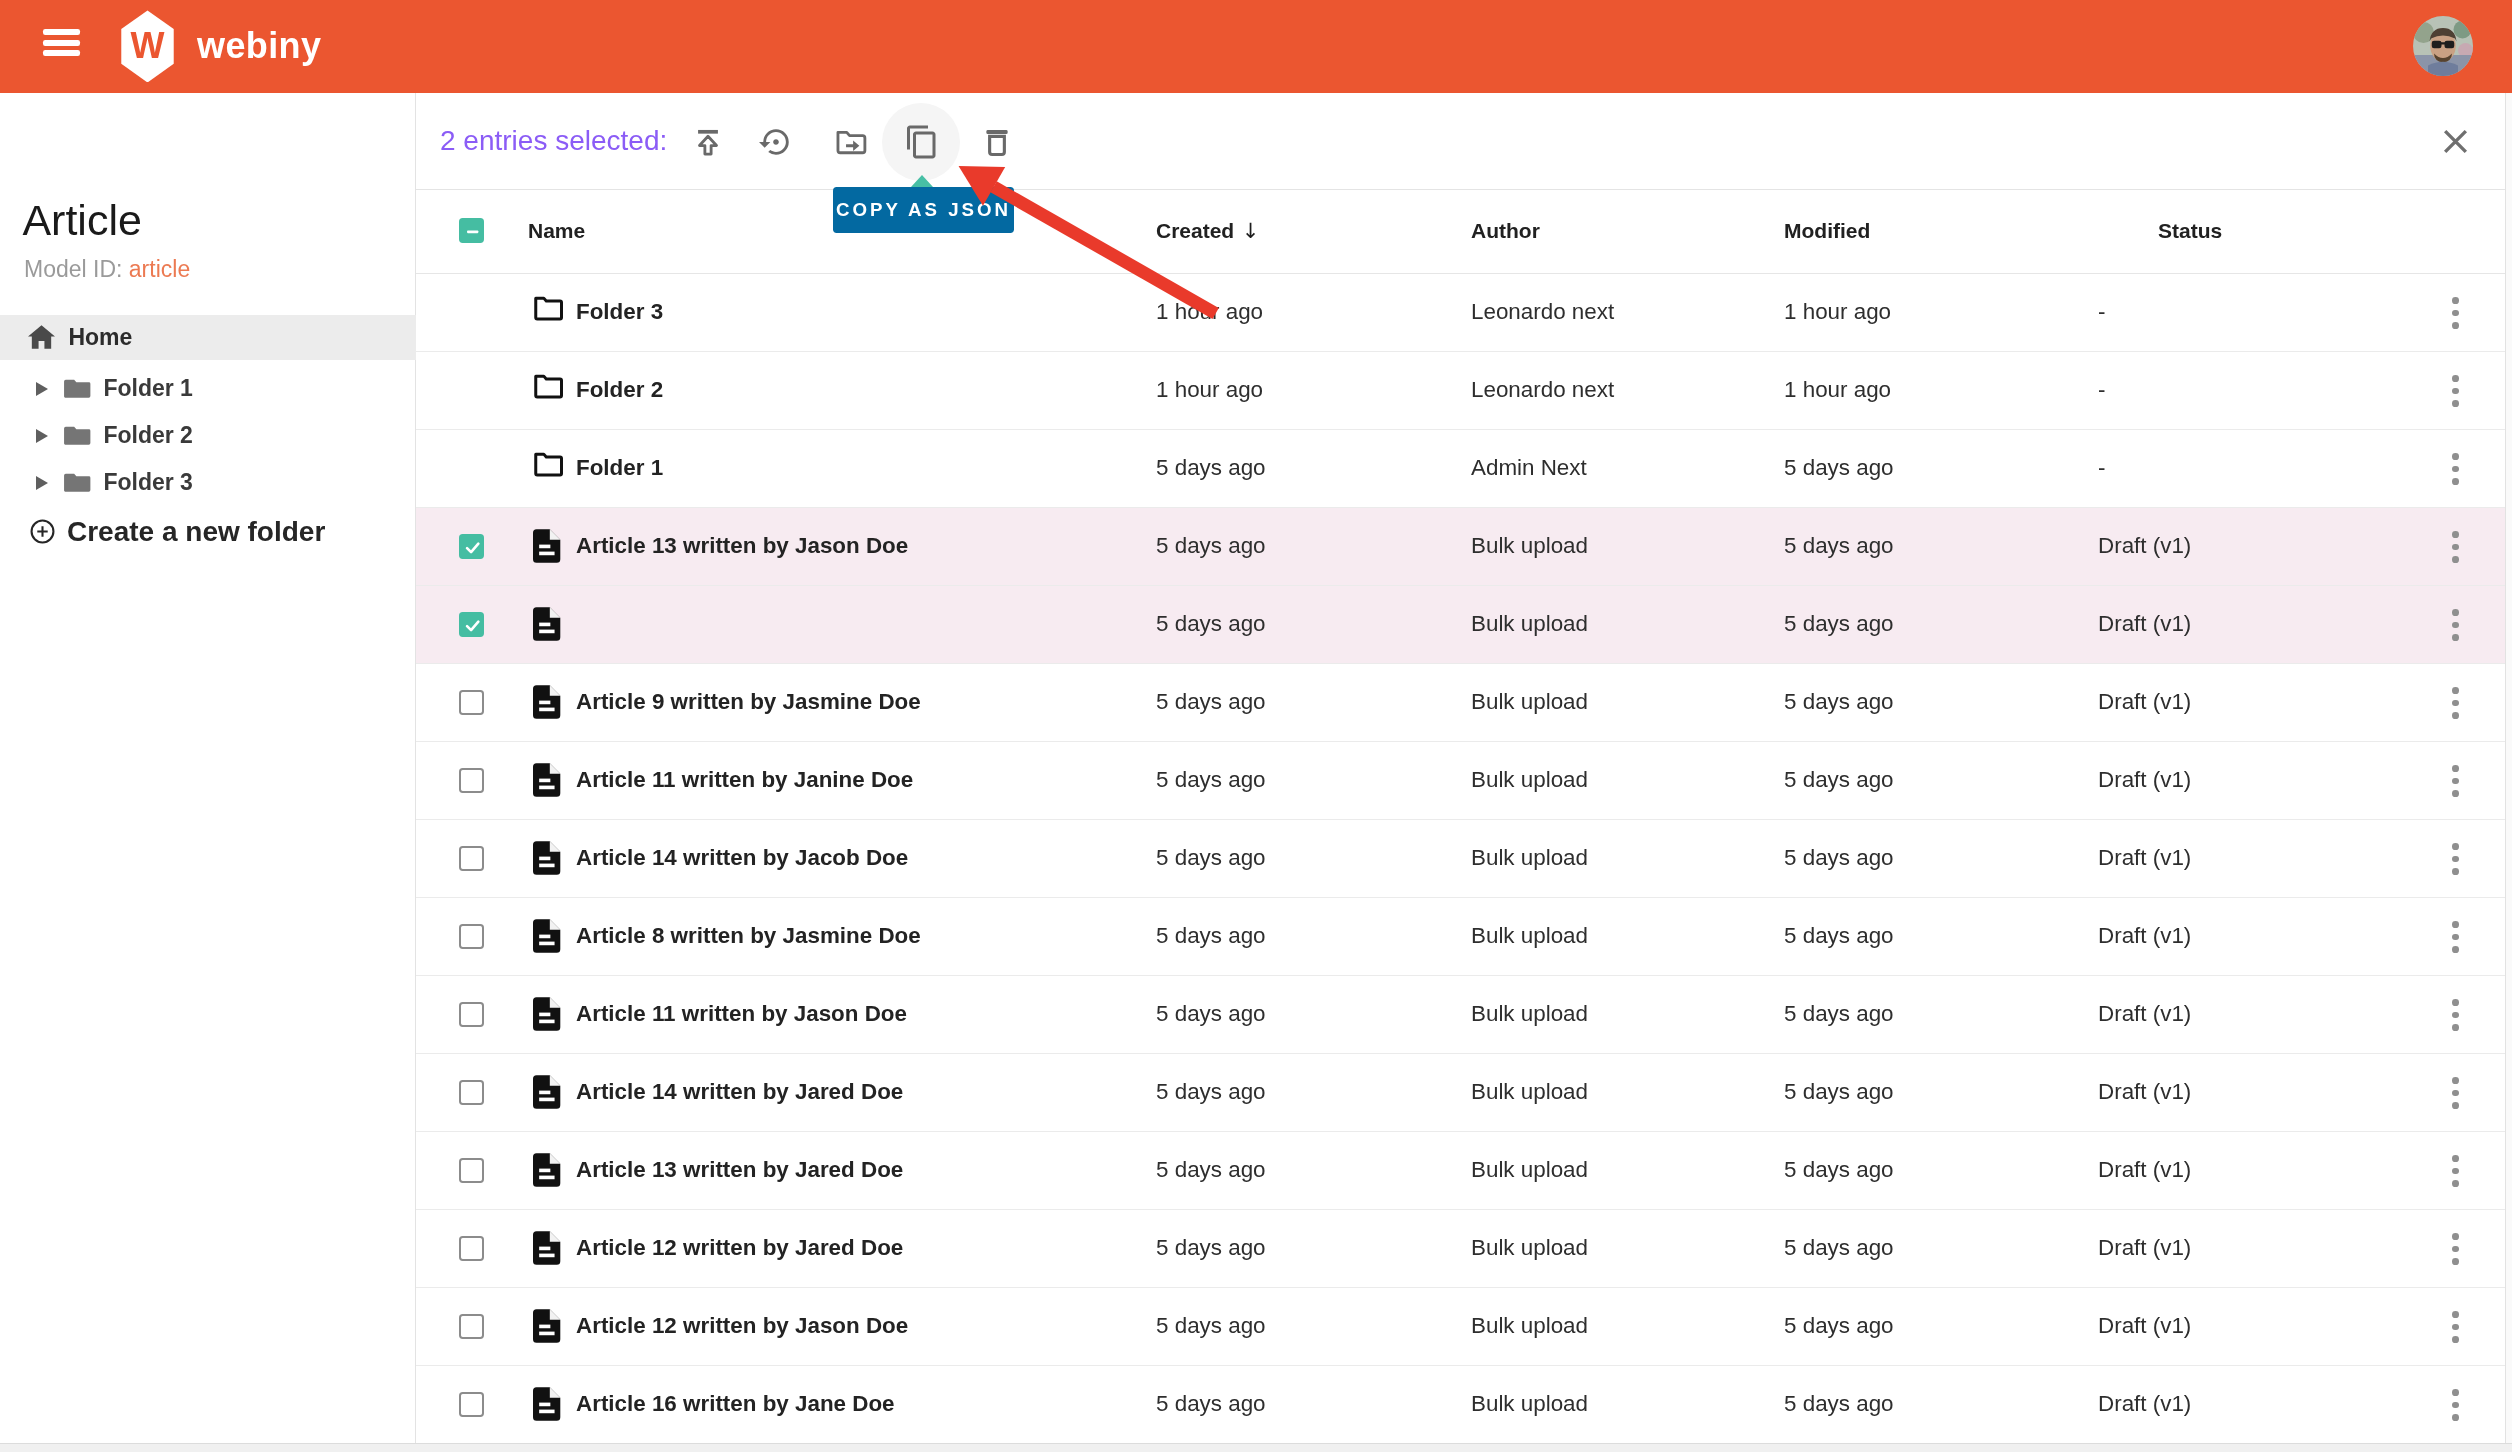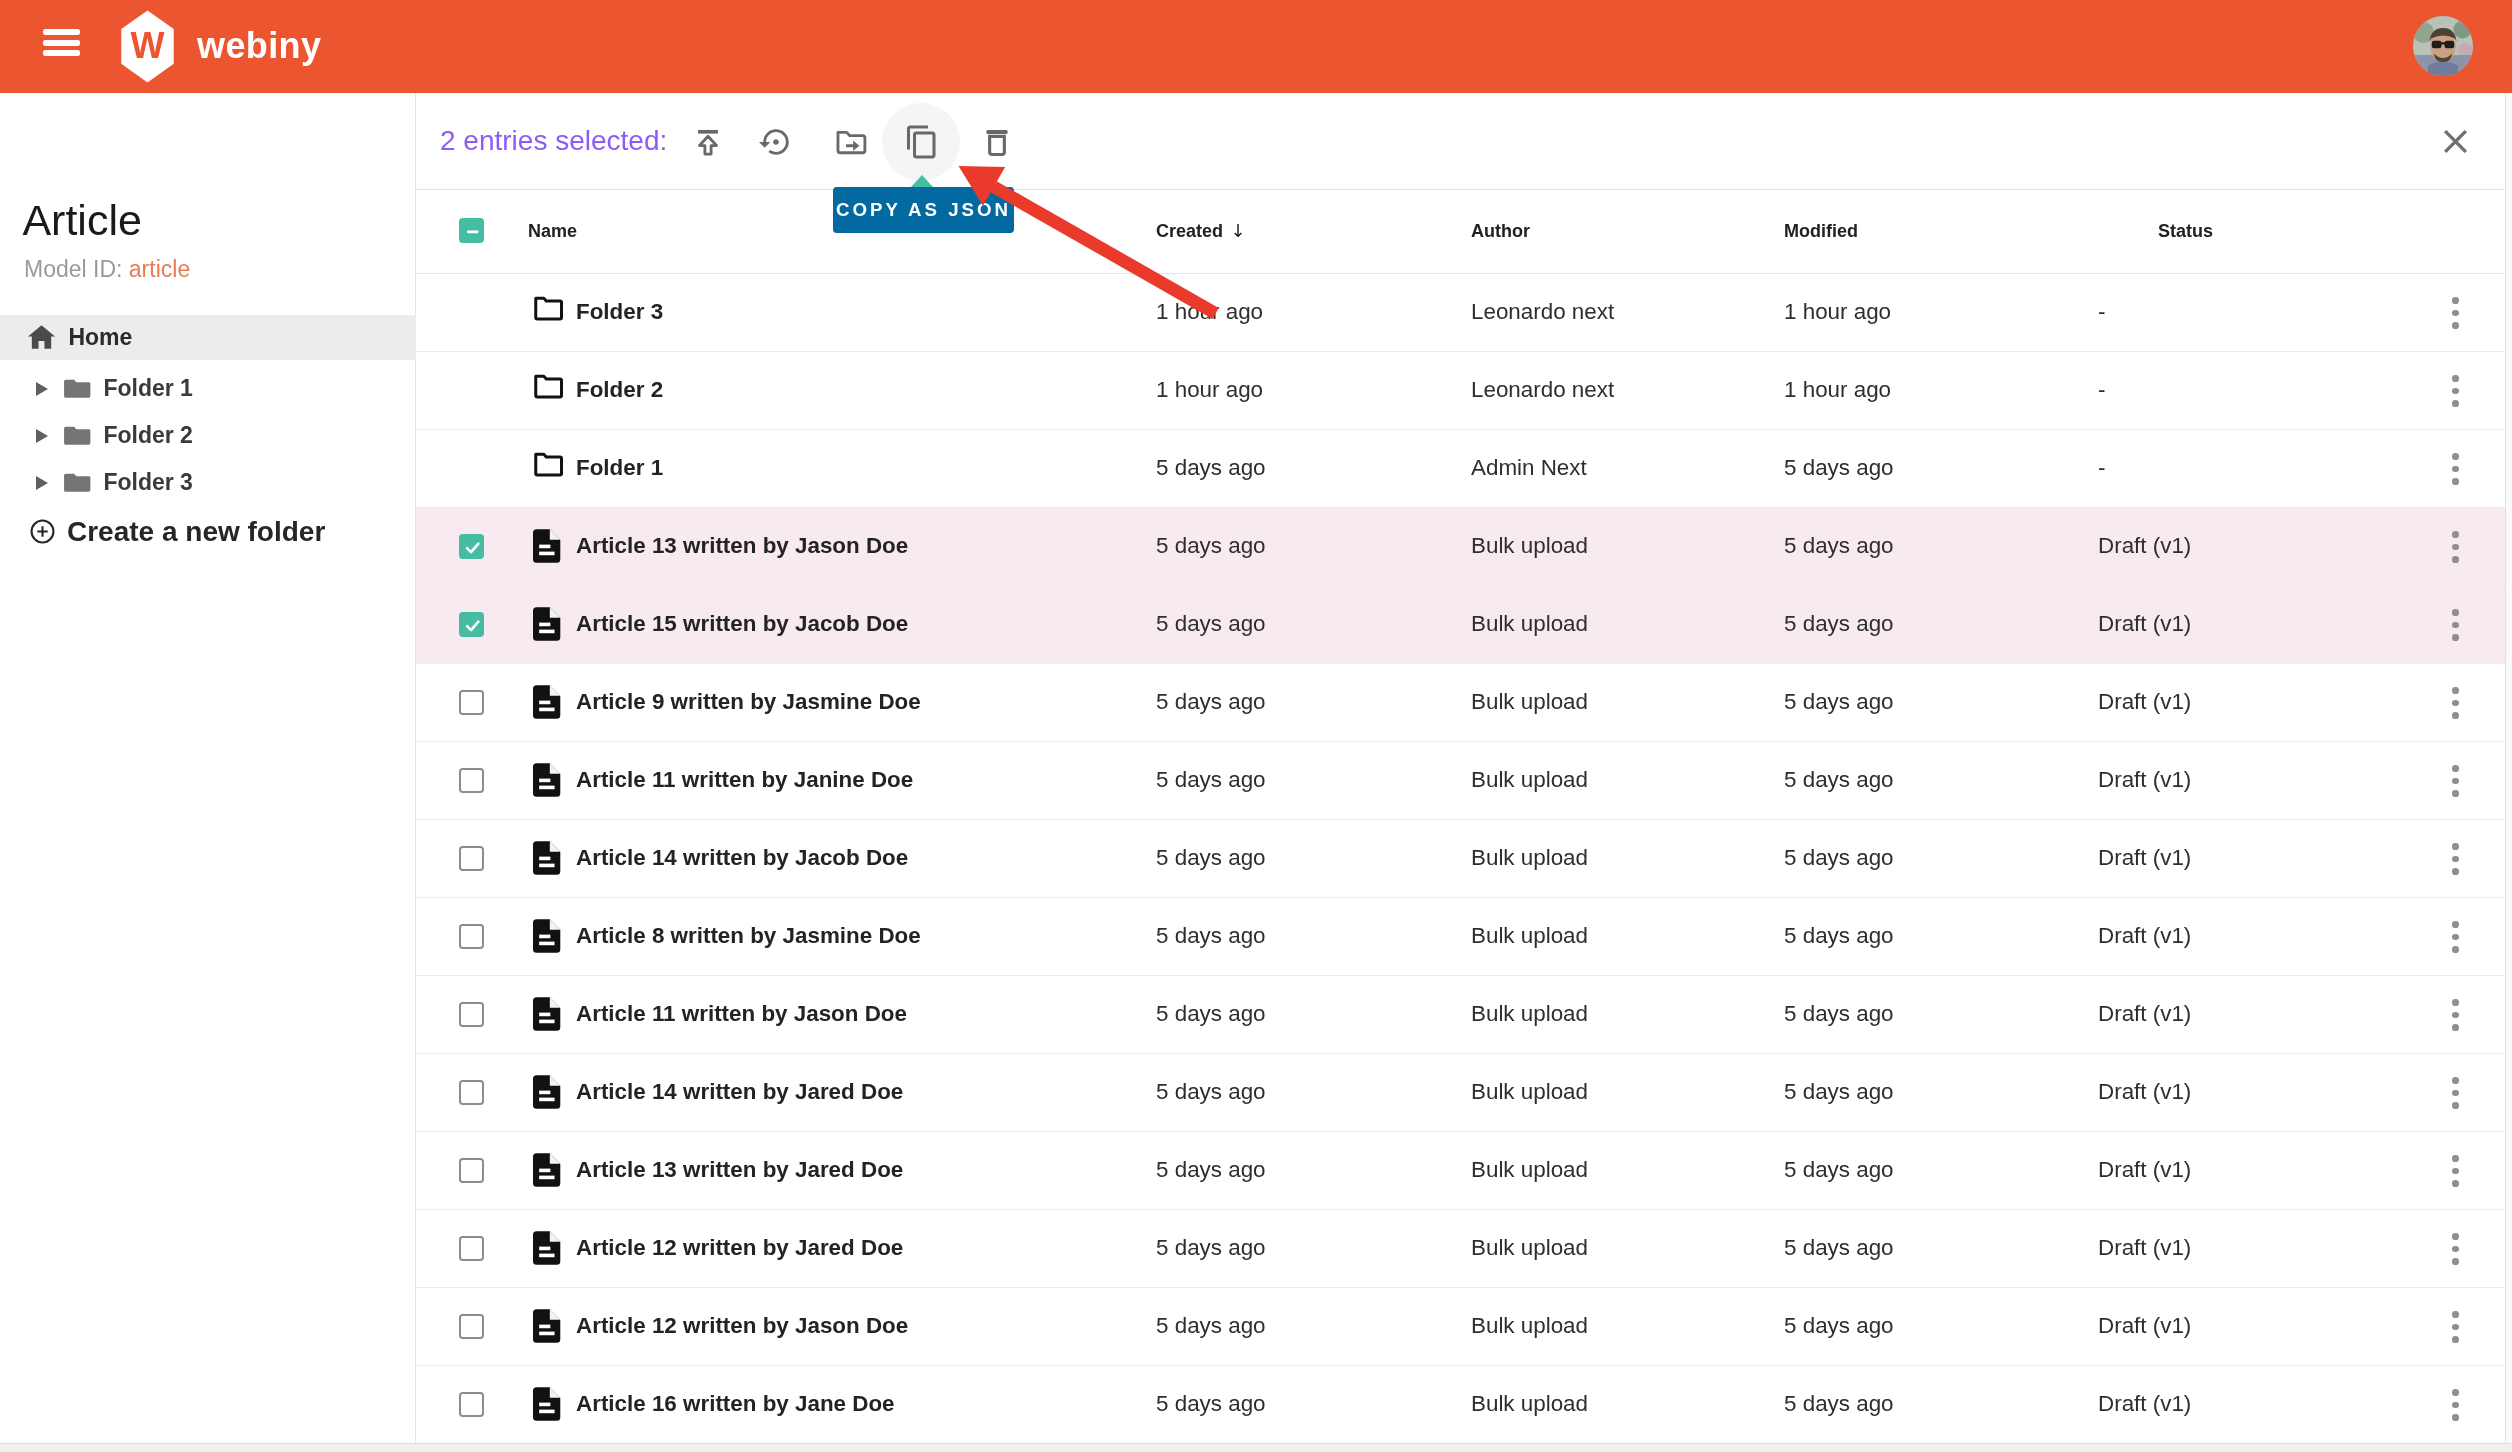--- a/index.html
+++ b/index.html
@@ -37,21 +37,21 @@
   
   .main { position:absolute; left:416px; top:93px; width:2096px; height:1359px; background:#fff; }
   .toolbar { position:absolute; left:0; top:0; width:2096px; height:97px; border-bottom:1.5px solid #E4E4E4; }
   .sel-text { position:absolute; left:24px; top:0; height:96px; line-height:96px; font-size:28px; color:#8b5cf6; }
   .tb-btn { position:absolute; top:26px; width:45px; height:45px; display:flex; align-items:center; justify-content:center; cursor:pointer; }
   .tb-circle { position:absolute; left:466px; top:9.7px; width:78px; height:78px; border-radius:50%; background:#F5F5F5; }
   .tb-btn svg { display:block; }
   .close-btn { position:absolute; left:2017px; top:26px; width:45px; height:45px; display:flex; align-items:center; justify-content:center; cursor:pointer; }
   
   .thead { position:absolute; left:0; top:97px; width:2096px; height:84px; border-bottom:1.5px solid #E6E6E6; }
-  .thead .col { position:absolute; top:0; height:82px; line-height:82px; font-size:18px; font-weight:700; color:#212121;text-align:right; }
+  .thead .col { position:absolute; top:0; height:82px; line-height:82px; font-size:21px; font-weight:700; color:#212121;text-align:right; }
   .col-name   { left:112px; }
   .col-created{ left:740px; }
   .col-author { left:1055px; }
   .col-mod    { left:1368px; }
   .col-status { left:1742px; }
   .sort-arrow { font-family:"DejaVu Sans",sans-serif; font-weight:400; margin-left:7.5px; color:#1d1d1d; }
   
   .cb { position:absolute; left:43px; width:25px; height:25px; border:2.2px solid #8C8C8C; border-radius:3.7px; background:#fff; cursor:pointer; }
   .cb.checked, .cb.indet { background:#45BDA2; border-color:#45BDA2; }
   .cb svg { position:absolute; left:1.5px; top:1.5px; }
@@ -311,21 +311,20 @@
         <path d="M5 12.5 L10 17.5 L19 7" fill="none" stroke="#fff" stroke-width="3.2" stroke-linecap="round" stroke-linejoin="round"></path>
       </svg>
     </div>
 
     <svg class="ic ic-article" width="28" height="34" viewBox="0 0 20 24">
       <path d="M2.5 0 H12 L19.5 7.5 V21.5 A2.5 2.5 0 0 1 17 24 H2.5 A2.5 2.5 0 0 1 0 21.5 V2.5 A2.5 2.5 0 0 1 2.5 0 Z" fill="#111"></path>
       <path d="M12 0 L19.5 7.5 H12 Z" fill="#fff" opacity="0.95"></path>
       <rect x="4.4" y="11" width="8" height="2.6" fill="#fff"></rect>
       <rect x="4.4" y="16" width="11" height="2.6" fill="#fff"></rect>
     </svg>
-    <div class="cell c-name">Article 15 written by Jacob Doe</div>
     <div class="cell c-created">5 days ago</div>
     <div class="cell c-author">Bulk upload</div>
     <div class="cell c-mod">5 days ago</div>
     <div class="cell c-status">Draft (v1)</div>
     <div class="kebab">
             <i></i>
             <i></i>
             <i></i>
           </div>
   </div>

